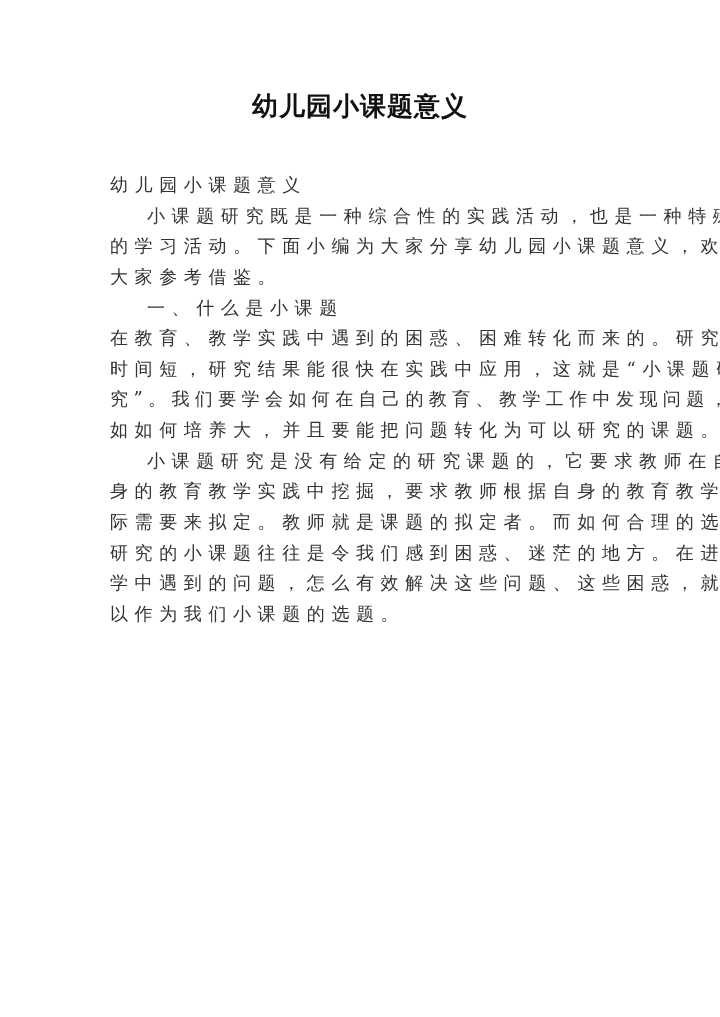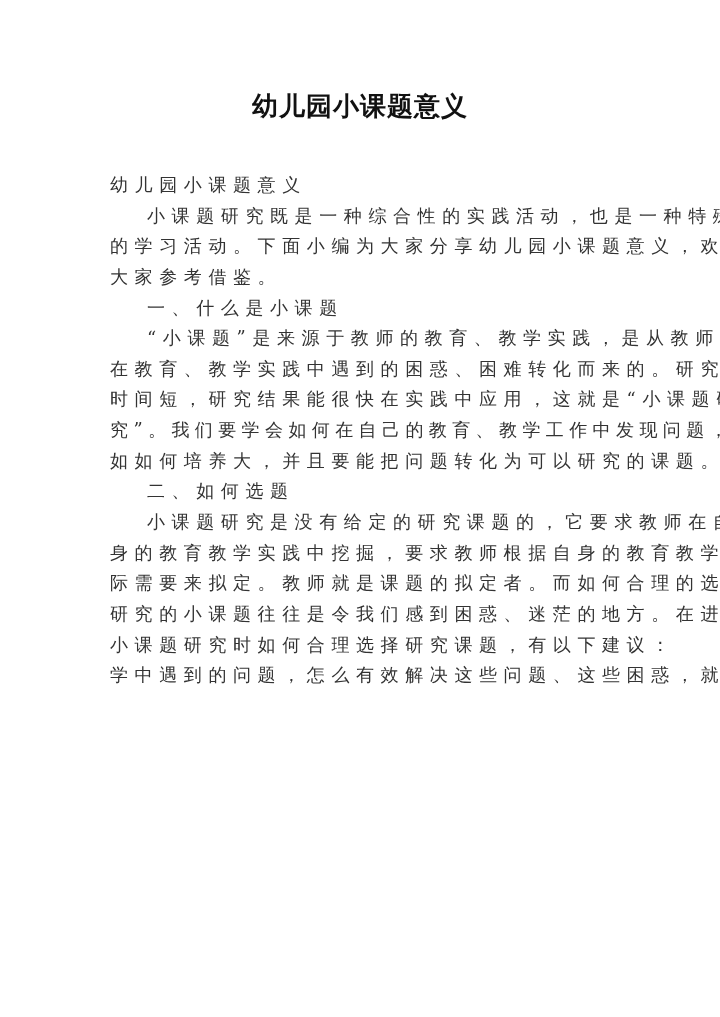--- a/index.html
+++ b/index.html
@@ -23,26 +23,24 @@
 
 <div class="page">
   <div class="title">幼儿园小课题意义</div>
 
   <div class="body">
     <div class="line">幼儿园小课题意义</div>
     <div class="line indent">小课题研究既是一种综合性的实践活动，也是一种特殊</div>
     <div class="line">的学习活动。下面小编为大家分享幼儿园小课题意义，欢迎</div>
     <div class="line">大家参考借鉴。</div>
     <div class="line indent">一、什么是小课题</div>
-    <div class="line indent">“小课题”是来源于教师的教育、教学实践，是从教师</div>
     <div class="line">在教育、教学实践中遇到的困惑、困难转化而来的。研究的</div>
     <div class="line">时间短，研究结果能很快在实践中应用，这就是“小课题研</div>
     <div class="line" style="letter-spacing:5.4px">究”。我们要学会如何在自己的教育、教学工作中发现问题，</div>
     <div class="line">如如何培养大，并且要能把问题转化为可以研究的课题。</div>
-    <div class="line indent">二、如何选题</div>
     <div class="line indent">小课题研究是没有给定的研究课题的，它要求教师在自</div>
     <div class="line">身的教育教学实践中挖掘，要求教师根据自身的教育教学实</div>
     <div class="line">际需要来拟定。教师就是课题的拟定者。而如何合理的选择</div>
     <div class="line">研究的小课题往往是令我们感到困惑、迷茫的地方。在进行</div>
-    <div class="line">小课题研究时如何合理选择研究课题，有以下建议：</div>
     <div class="line">学中遇到的问题，怎么有效解决这些问题、这些困惑，就可</div>
+    <div class="line">以作为我们小课题的选题。</div>
   </div>
 </div>
 
 </body></html>

